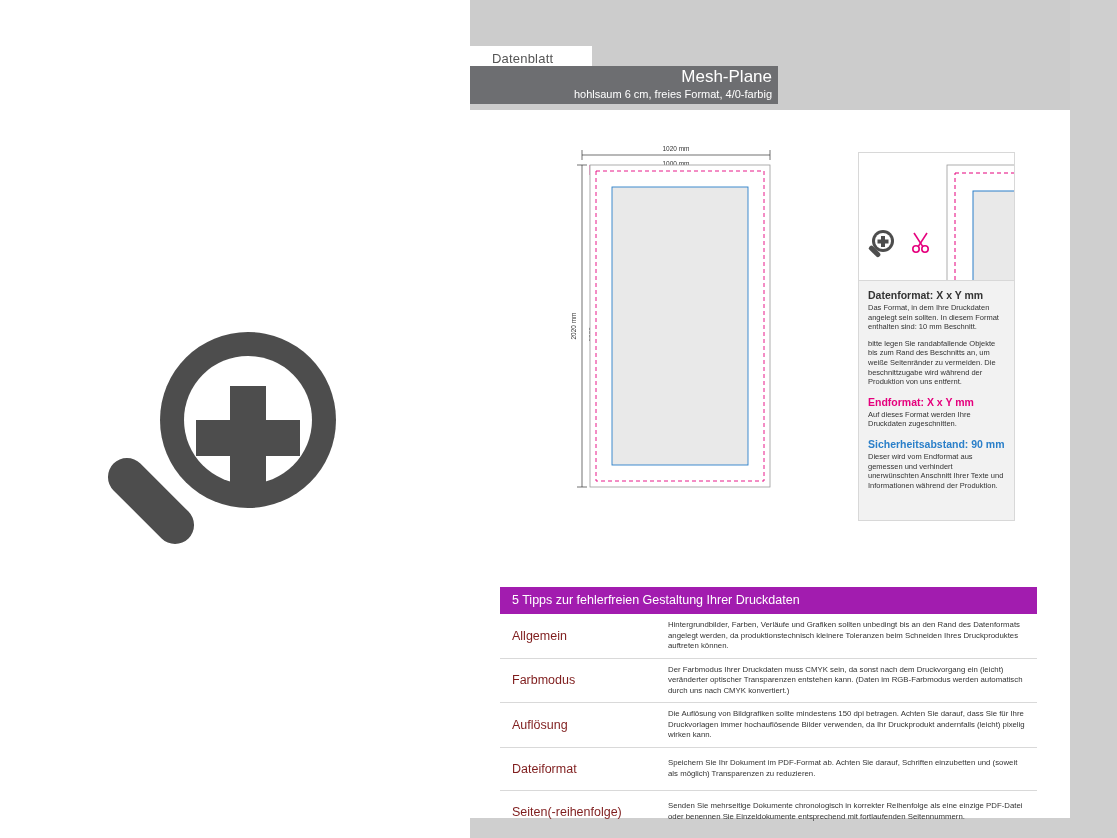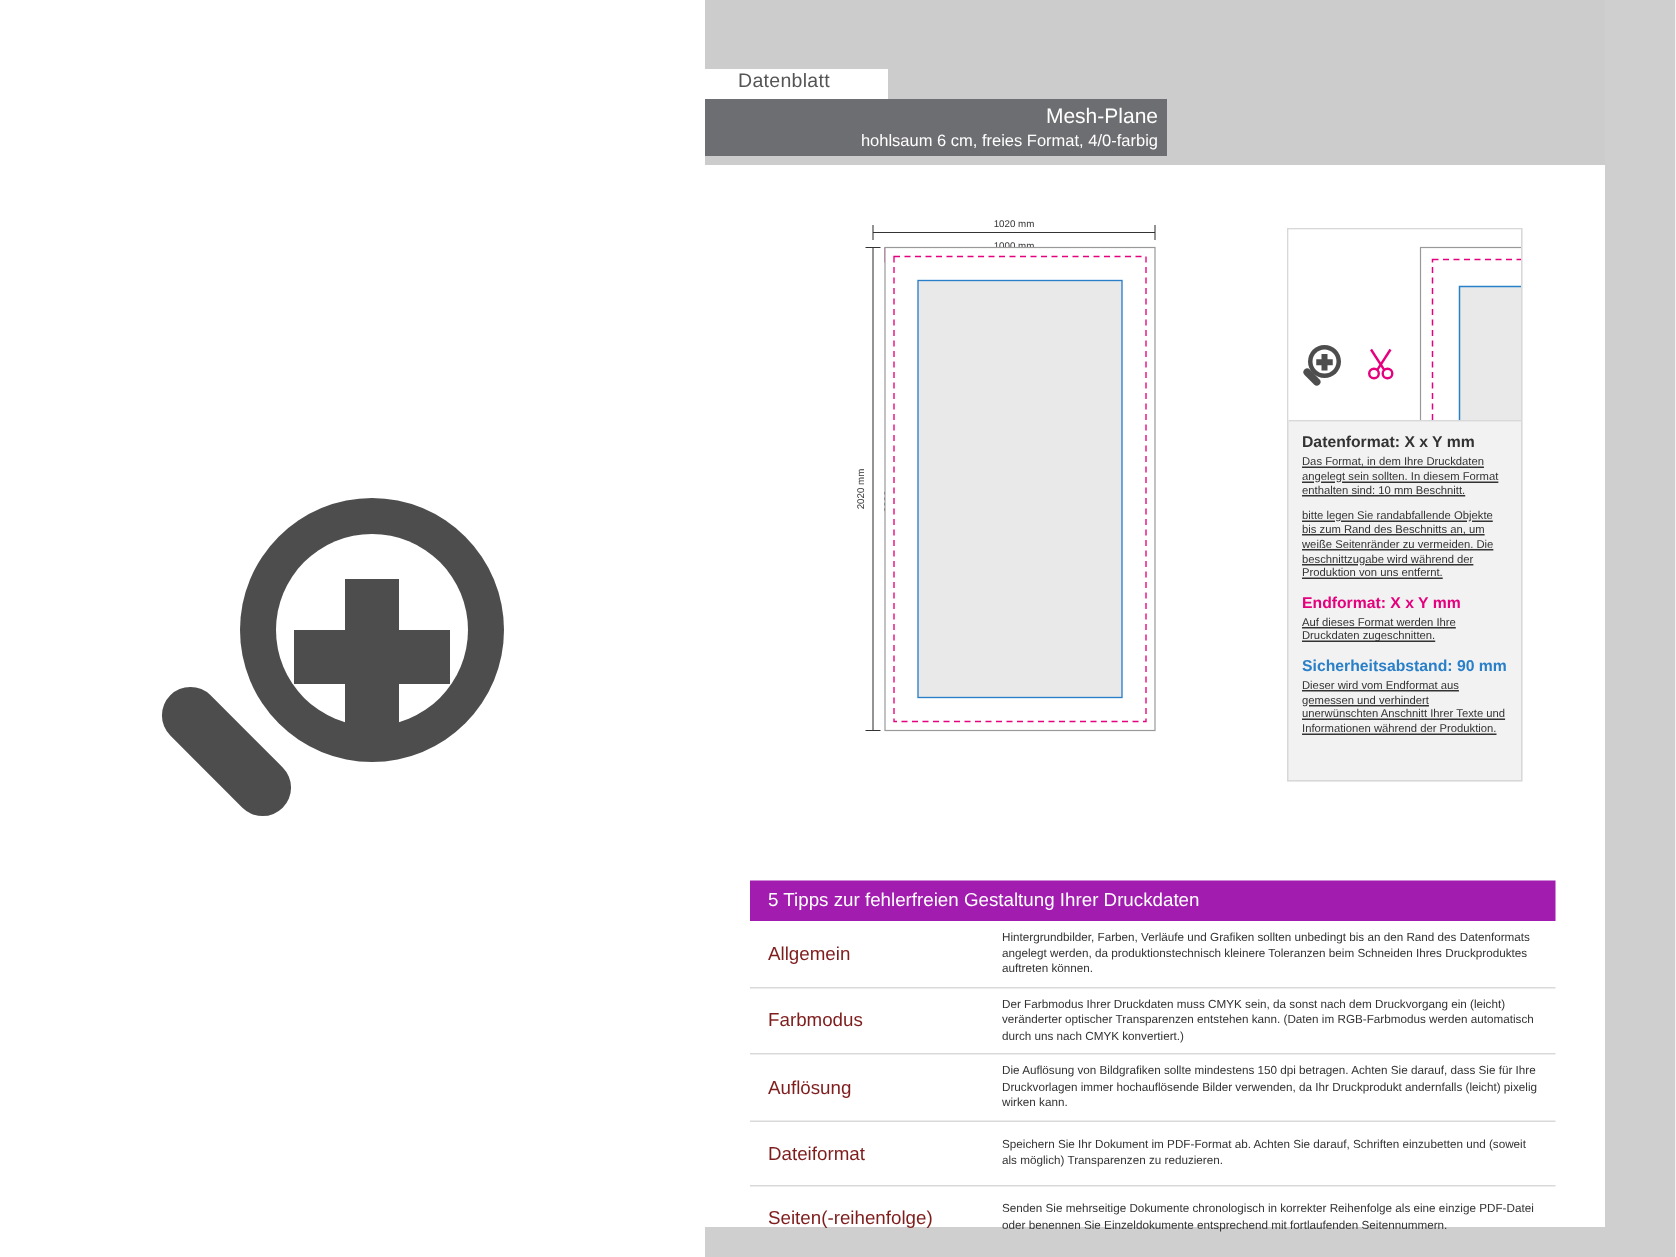--- a/index.html
+++ b/index.html
@@ -52,41 +52,41 @@
 
   
   .datenblatt-tab {
     position: absolute;
     left: 470px;
     top: 46px;
     width: 122px;
     height: 24px;
     background: #ffffff;
     display: flex;
-    align-items: flex-start;
+    align-items: center;
     padding-left: 22px;
     box-sizing: border-box;
     font-size: 13px;
     color: #555555;
     letter-spacing: .2px;
   }
   .title-block {
     position: absolute;
     left: 470px;
     top: 66px;
     width: 308px;
     height: 38px;
     background: #6d6e71;
     color: #ffffff;
     text-align: right;
     padding-right: 6px;
     box-sizing: border-box;
   }
   .title-main {
-    font-size: 14px;
+    font-size: 17px;
     line-height: 20px;
     padding-top: 1px;
     font-weight: 400;
   }
   .title-sub {
     font-size: 11px;
     line-height: 14px;
   }
 
   
@@ -134,21 +134,20 @@
     font-weight: bold;
     margin-bottom: 2px;
   }
   .legend-head.magenta { color: #e5007d; margin-top: 9px; }
   .legend-head.blue { color: #2a7fc9; margin-top: 9px; }
   .legend-p {
     font-size: 7.5px;
     line-height: 9.6px;
     color: #333333;
     margin: 0 0 7px 0;
-    text-decoration: underline;
   }
 
   
   .tips {
     position: absolute;
     left: 500px;
     top: 587px;
     width: 537px;
   }
   .tips-header {

